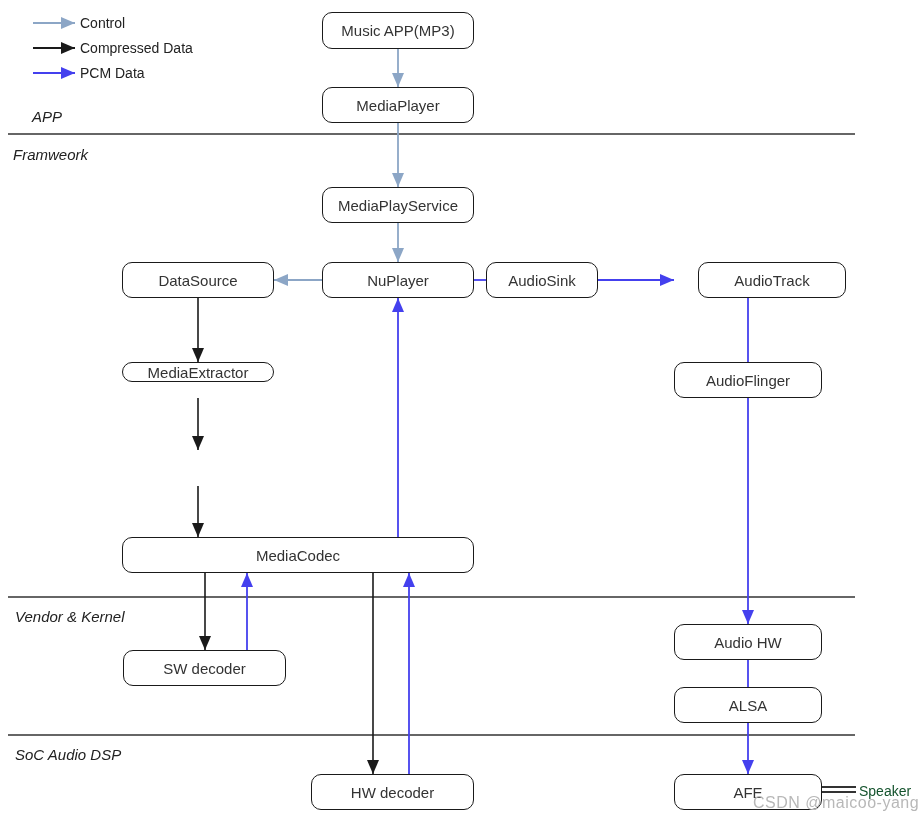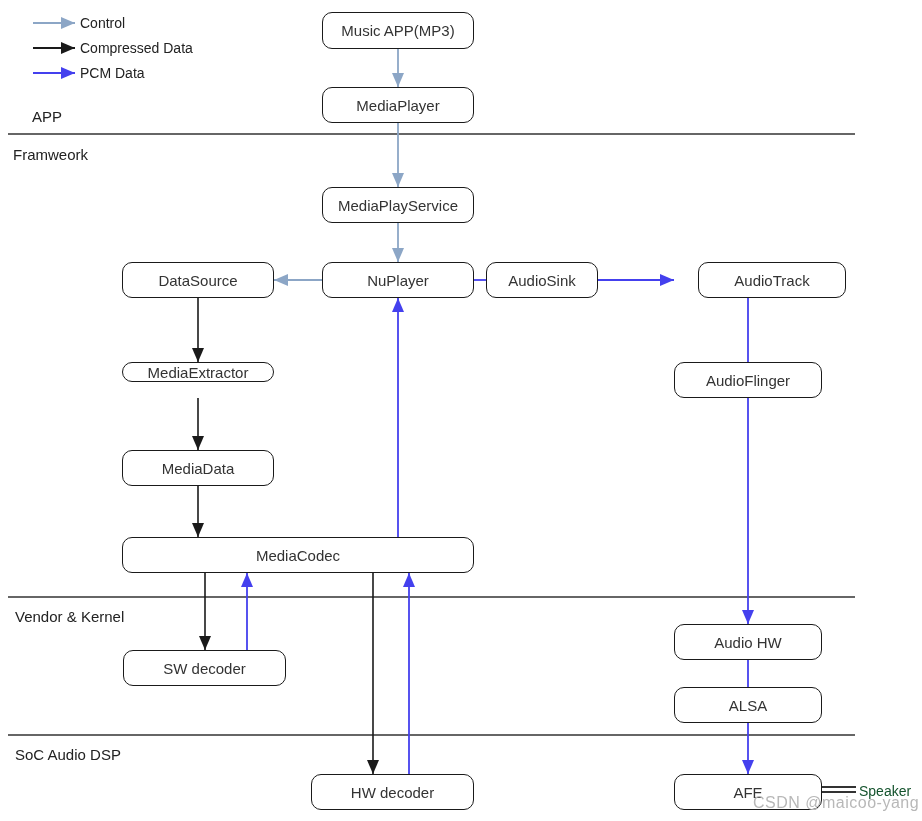--- a/index.html
+++ b/index.html
@@ -6,21 +6,21 @@
   #stage{
     position:relative;width:922px;height:821px;background:#ffffff;overflow:hidden;
     font-family:"Liberation Sans",sans-serif;color:#222;
   }
   #wires{position:absolute;left:0;top:0;z-index:1;}
   .node{
     position:absolute;z-index:2;background:#fff;border:1.6px solid #1a1a1a;border-radius:10px;
     display:flex;align-items:center;justify-content:center;
     font-size:15px;color:#333;box-sizing:border-box;
   }
-  .sec-label{position:absolute;z-index:2;font-size:15px;color:#222;white-space:nowrap;}
+  .sec-label{position:absolute;z-index:2;font-size:15px;color:#222;white-space:nowrap;font-style:italic;}
   .legend-label{position:absolute;z-index:2;font-size:14px;color:#222;height:16px;line-height:16px;white-space:nowrap;}
   .speaker-label{position:absolute;z-index:2;font-size:14px;color:#14532d;white-space:nowrap;}
   .watermark{position:absolute;z-index:5;font-size:16px;letter-spacing:0.5px;white-space:nowrap;}
 </style>
 </head>
 <body>
 
 <div id="stage">
 
   <svg id="wires" width="922" height="821" viewBox="0 0 922 821">
@@ -80,21 +80,20 @@
 
   <div class="node" style="left:322px;top:12px;width:152px;height:37px;">Music APP(MP3)</div>
   <div class="node" style="left:322px;top:87px;width:152px;height:36px;">MediaPlayer</div>
   <div class="node" style="left:322px;top:187px;width:152px;height:36px;">MediaPlayService</div>
   <div class="node" style="left:122px;top:262px;width:152px;height:36px;">DataSource</div>
   <div class="node" style="left:322px;top:262px;width:152px;height:36px;">NuPlayer</div>
   <div class="node" style="left:486px;top:262px;width:112px;height:36px;">AudioSink</div>
   <div class="node" style="left:674px;top:262px;width:148px;height:36px;margin-left:24px;">AudioTrack</div>
   <div class="node" style="left:122px;top:362px;width:152px;height:20px;">MediaExtractor</div>
   <div class="node" style="left:674px;top:362px;width:148px;height:36px;">AudioFlinger</div>
-  <div class="node" style="left:122px;top:450px;width:152px;height:36px;">MediaData</div>
   <div class="node" style="left:122px;top:537px;width:352px;height:36px;">MediaCodec</div>
   <div class="node" style="left:123px;top:650px;width:163px;height:36px;">SW decoder</div>
   <div class="node" style="left:674px;top:687px;width:148px;height:36px;">ALSA</div>
   <div class="node" style="left:674px;top:624px;width:148px;height:36px;">Audio HW</div>
   <div class="node" style="left:311px;top:774px;width:163px;height:36px;">HW decoder</div>
   <div class="node" style="left:674px;top:774px;width:148px;height:36px;">AFE</div>
 
   <div class="speaker-label" style="left:859px;top:783px;">Speaker</div>
 
   <div class="watermark" style="left: 753px; top: 794px; color: rgb(184, 184, 184);">CSDN @maicoo-yang</div>

